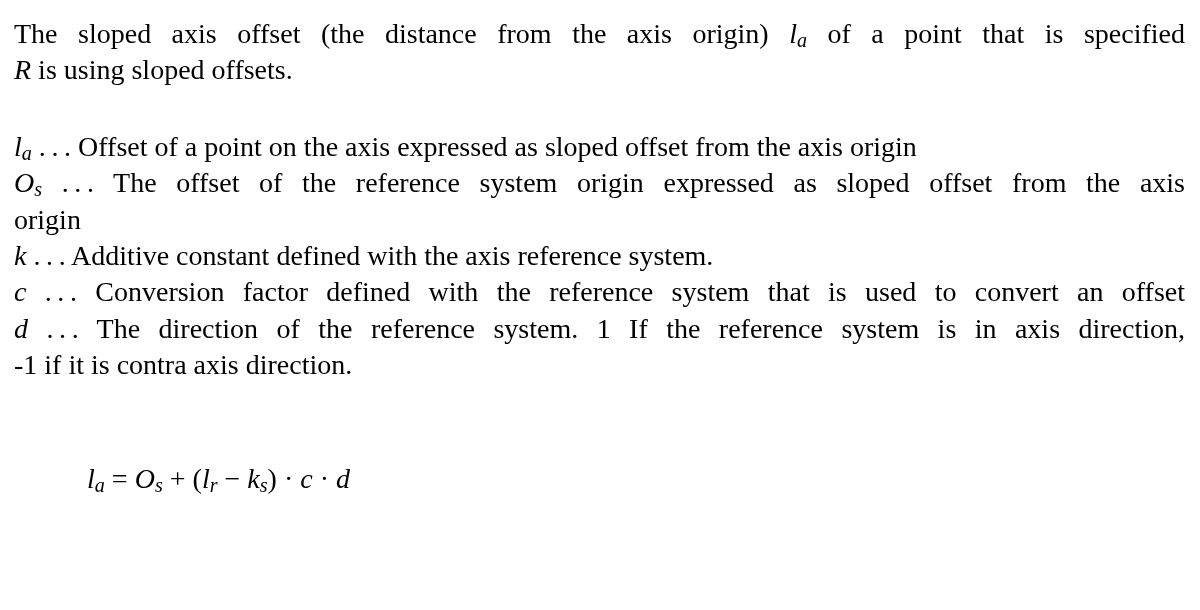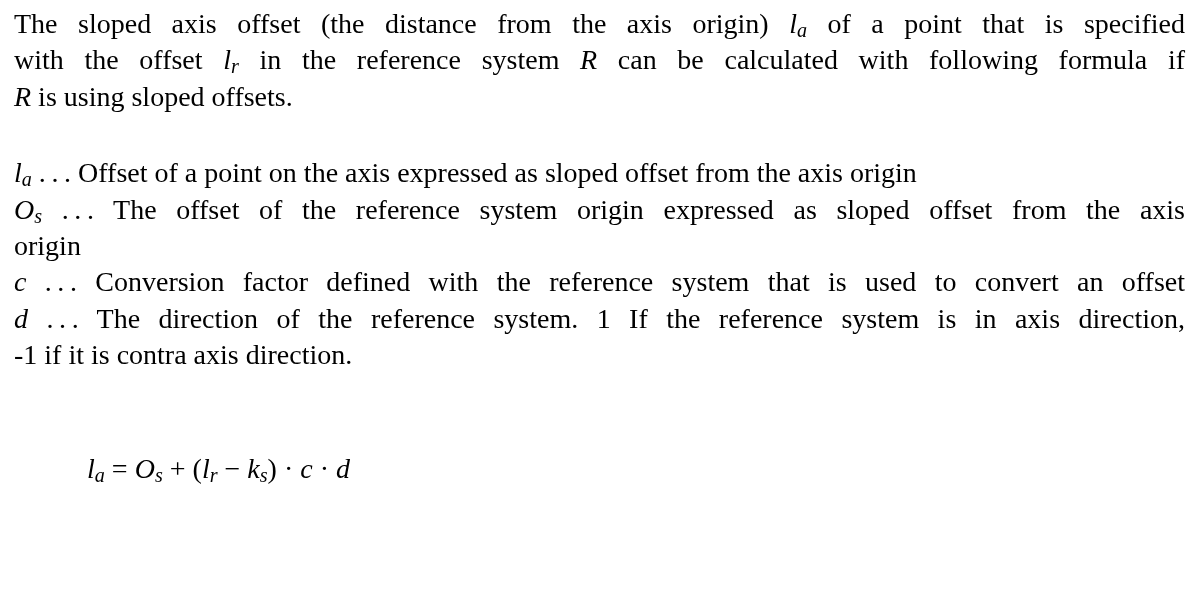--- a/index.html
+++ b/index.html
@@ -5,21 +5,21 @@
   html, body {
     margin: 0;
     padding: 0;
     background: #ffffff;
   }
   .page {
     position: relative;
     width: 1200px;
     height: 610px;
     box-sizing: border-box;
-    padding: 6px 15px 0 14px;
+    padding: 16px 15px 0 14px;
     overflow: hidden;
     background: #ffffff;
     color: #000000;
     font-family: "Liberation Serif", "DejaVu Serif", serif;
     font-size: 28px;
   }
   .block { display: block; }
   .line {
     line-height: 36.4px;
     white-space: normal;
@@ -40,28 +40,28 @@
     line-height: 0;
     vertical-align: -0.22em;
   }
 </style>
 </head>
 <body>
 
 <div class="page" style="background: rgb(255, 255, 255); color: rgb(0, 0, 0);">
   <section class="block intro">
       <div class="line just"><span>The sloped axis offset (the distance from the axis origin) </span><span class="mi">l</span><sub class="msub">a</sub><span> of a point that is specified</span></div>
-      <div class="line just"><span>with the offset </span><span class="mi">l</span><sub class="msub">r</sub><span> in the reference system </span><span class="mi">R</span><span> can be calculated with following formula if</span></div>
       <div class="line"><span class="mi">R</span><span> is using sloped offsets.</span></div>
     </section>
 
   <section class="block defs">
       <div class="line"><span class="mi">l</span><sub class="msub">a</sub><span> . . . Offset of a point on the axis expressed as sloped offset from the axis origin</span></div>
       <div class="line just"><span class="mi">O</span><sub class="msub">s</sub><span> . . . The offset of the reference system origin expressed as sloped offset from the axis</span></div>
       <div class="line"><span>origin</span></div>
+      <div class="line"><span class="mi">k</span><span> . . . Additive constant defined with the axis reference system.</span></div>
       <div class="line just"><span class="mi">c</span><span> . . . Conversion factor defined with the reference system that is used to convert an offset</span></div>
       <div class="line just"><span class="mi">d</span><span> . . . The direction of the reference system. 1 If the reference system is in axis direction,</span></div>
       <div class="line"><span>-1 if it is contra axis direction.</span></div>
     </section>
 
   <div class="block formula-wrap">
       <div class="line"><span class="mi">l</span><sub class="msub">a</sub><span> = </span><span class="mi">O</span><sub class="msub">s</sub><span> + (</span><span class="mi">l</span><sub class="msub">r</sub><span> − </span><span class="mi">k</span><sub class="msub">s</sub><span>) · </span><span class="mi">c</span><span> · </span><span class="mi">d</span></div>
     </div>
 </div>
 

